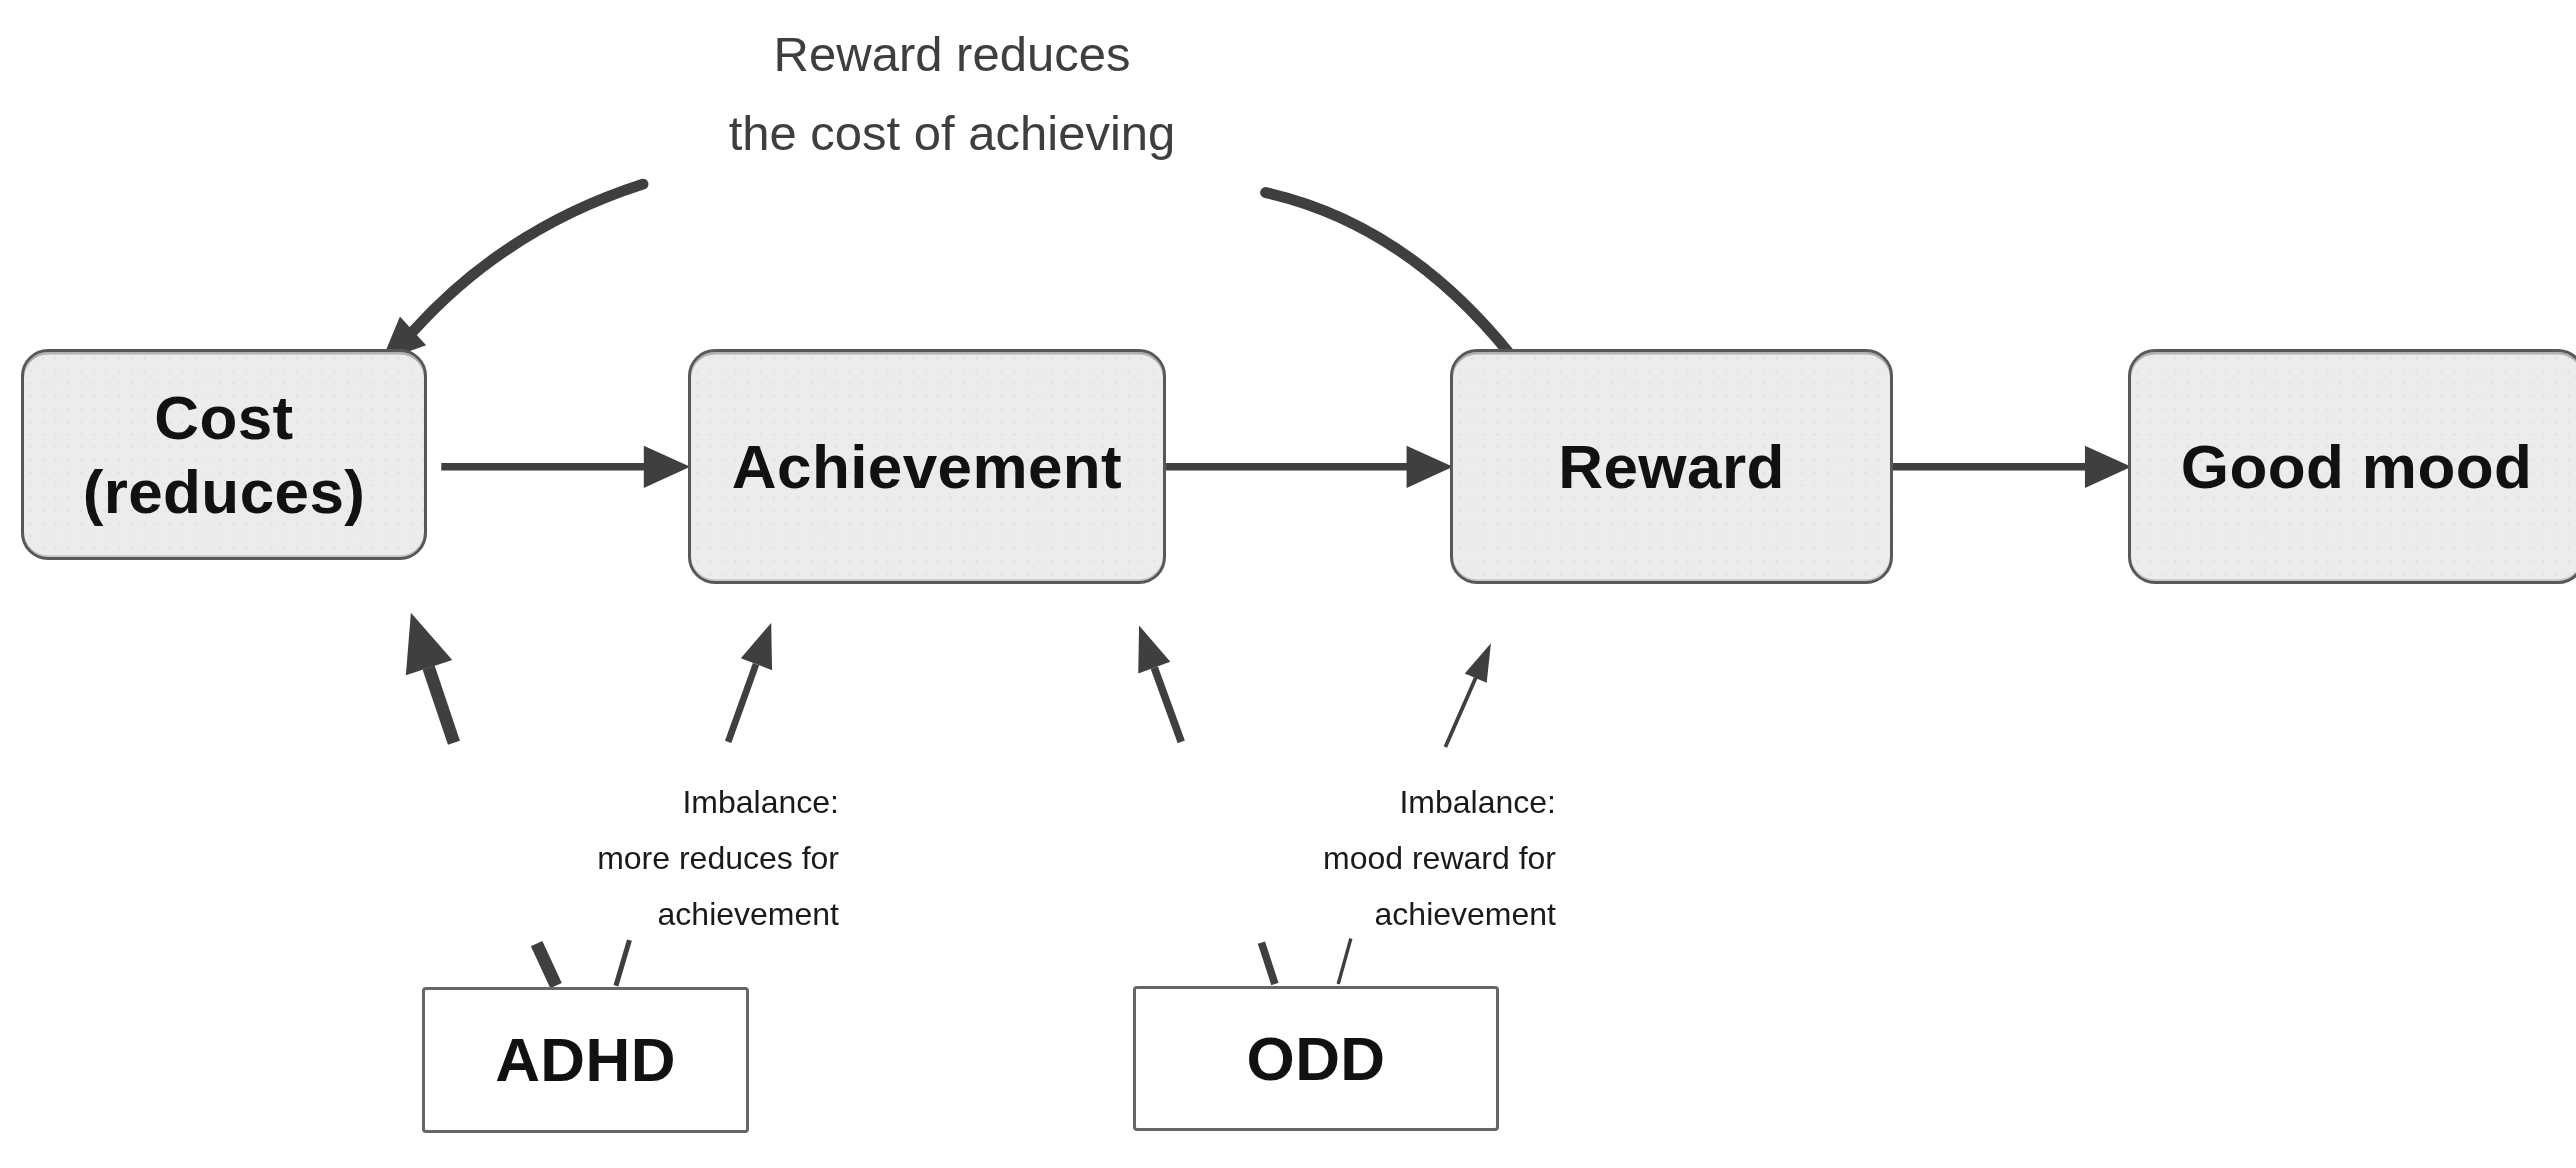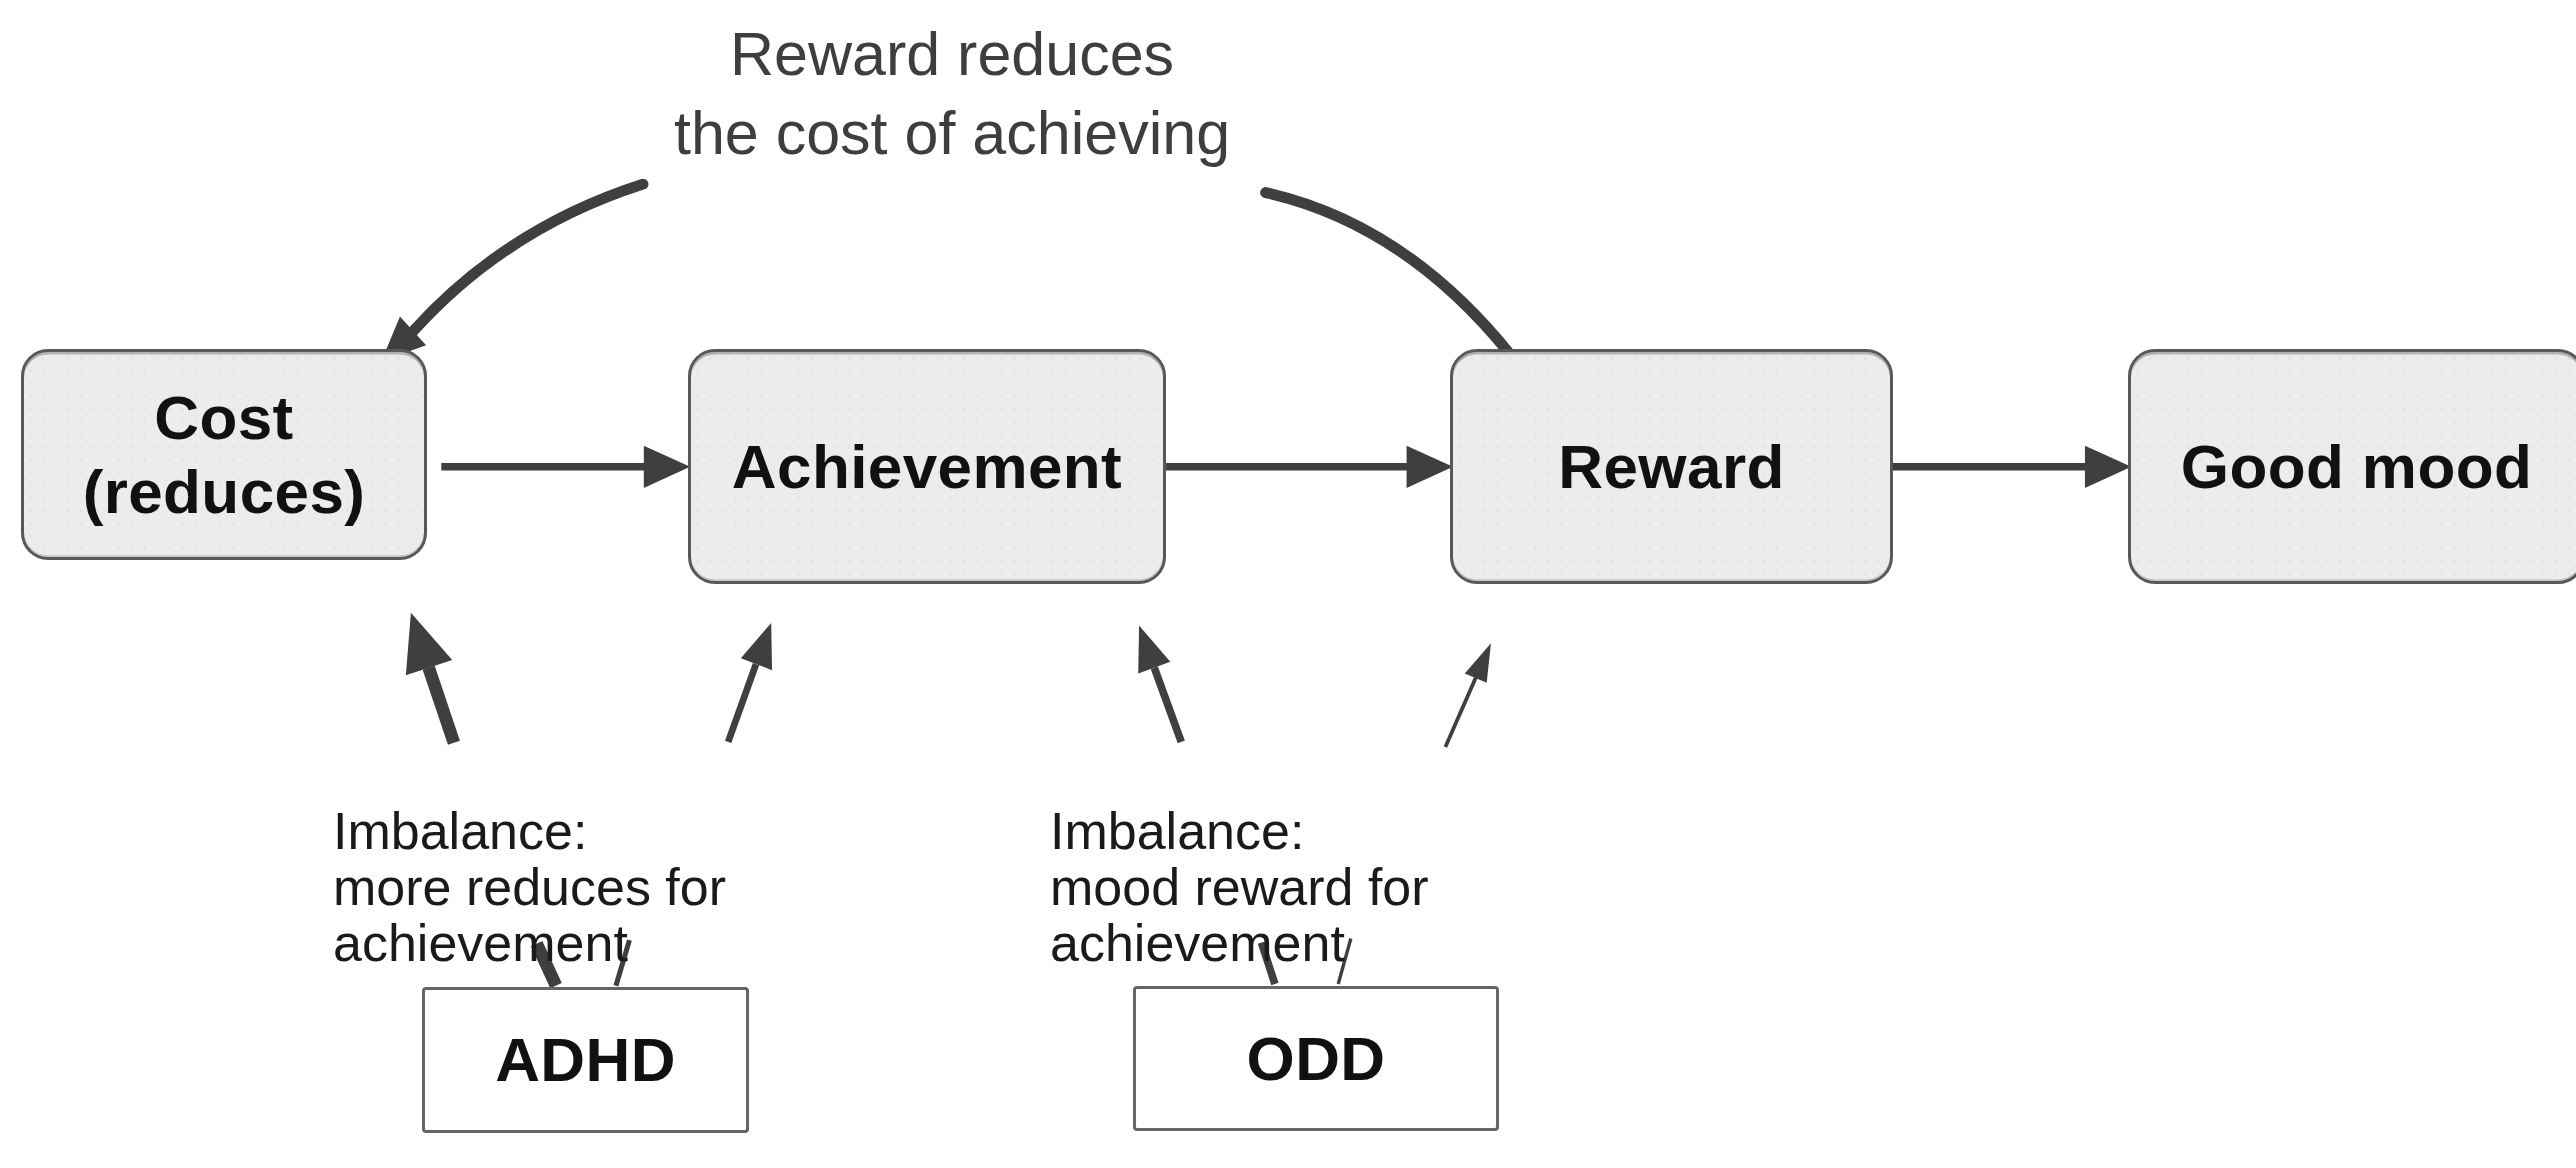--- a/index.html
+++ b/index.html
@@ -49,32 +49,32 @@
     background-image: none;
     border: 3.4px solid var(--disorder-border, #666666);
     border-radius: 4px;
     box-shadow: none;
   }
 
   .flow-label {
     position: absolute;
     left: 530px; top: 15px; width: 844px;
     text-align: center;
-    font-size: 61px;
+    font-size: 49px;
     line-height: 79px;
     color: var(--flow-label-text, #3e3e3e);
   }
   .flow-label span { display: block; }
 
   .imbalance {
     position: absolute;
-    top: 803px;
+    top: 774px;
     width: 506px;
-    text-align: left;
-    font-size: 52px;
+    text-align: right;
+    font-size: 32px;
     line-height: 56px;
     color: var(--annotation-text, #1a1a1a);
   }
   .imbalance span { display: block; }
   .imbalance.left  { left: 333px; }
   .imbalance.right { left: 1050px; }
 </style>
 </head>
 <body>
 

